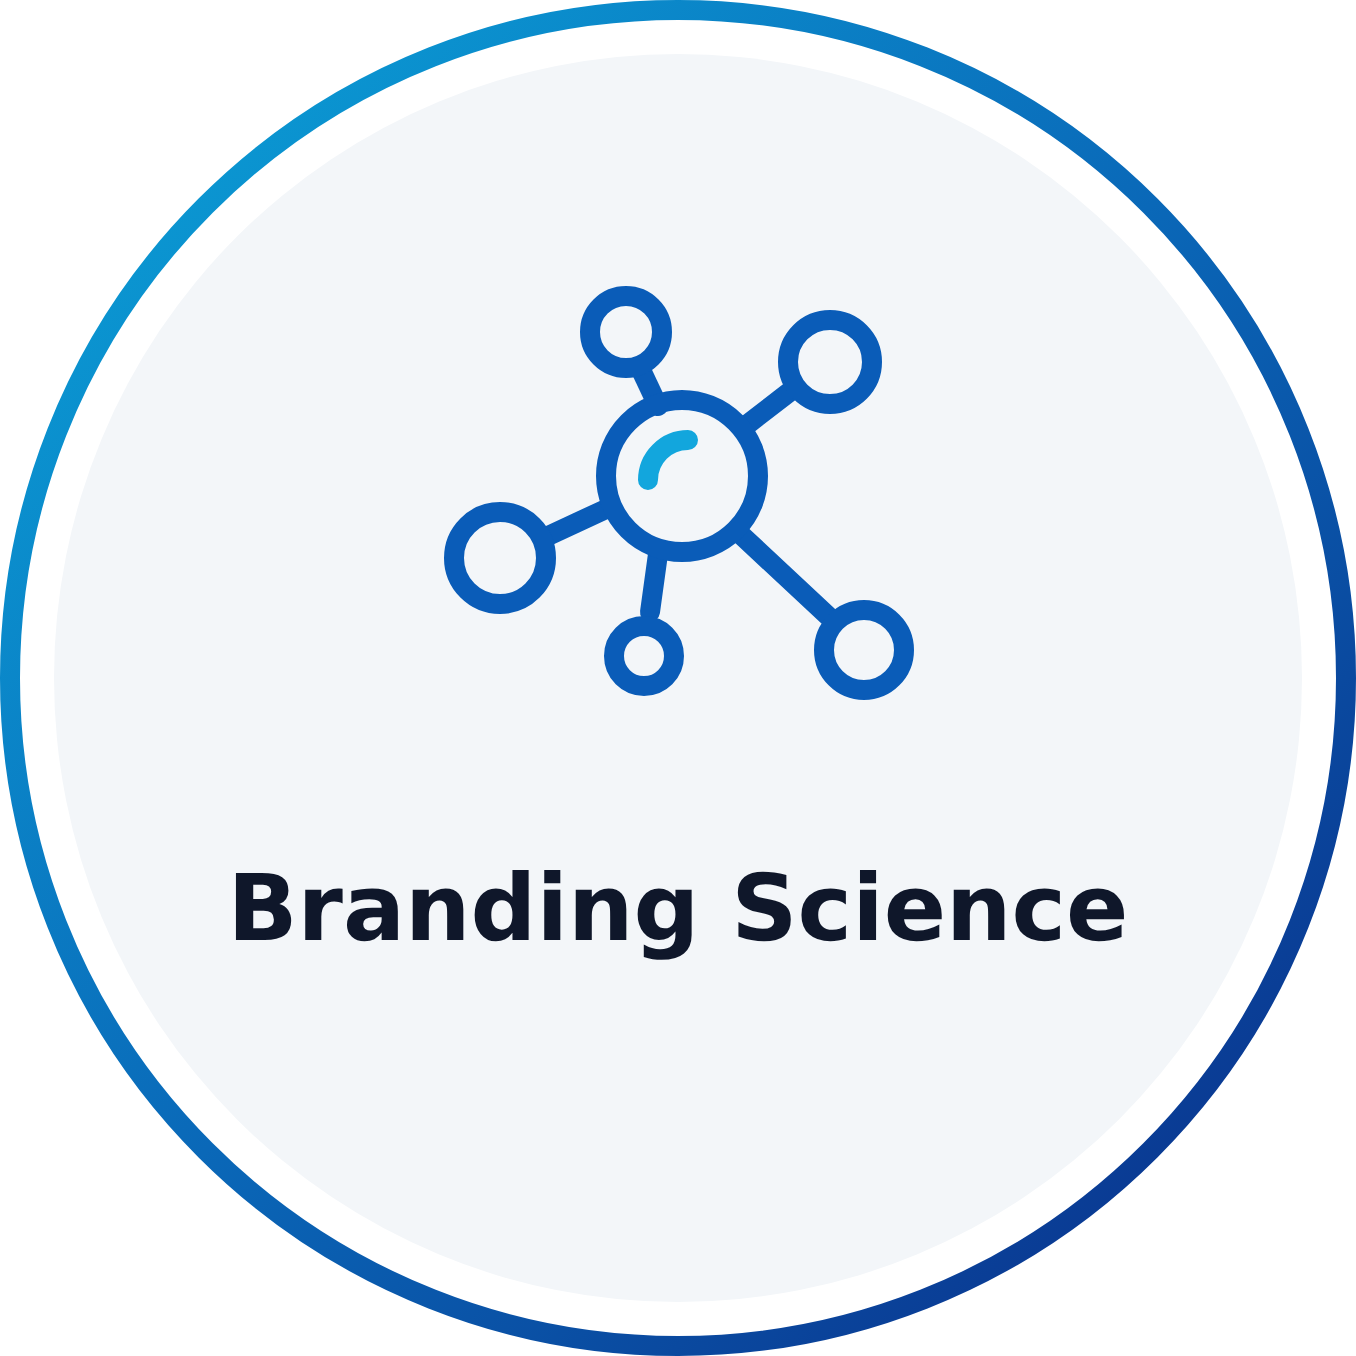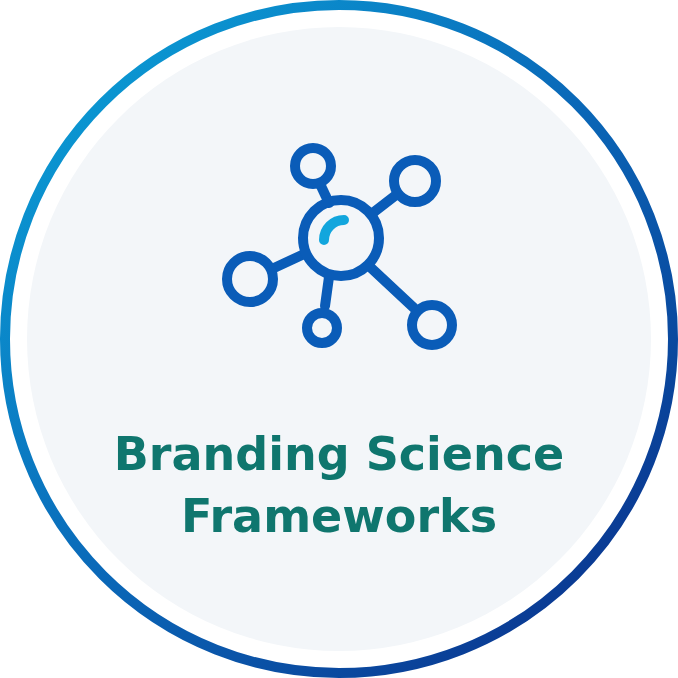--- a/index.html
+++ b/index.html
@@ -2,21 +2,21 @@
 <html><head>
 <meta charset="utf-8">
 <style>
   html, body { margin: 0; padding: 0; background: #ffffff; }
   body { width: 678px; height: 678px; position: relative; overflow: hidden; }
   .badge { position: absolute; left: 0; top: 0; width: 678px; height: 678px; }
   .badge svg { position: absolute; left: 0; top: 0; }
   .title {
     position: absolute; left: 0; width: 678px; text-align: center;
     font-family: "DejaVu Sans", sans-serif; font-weight: bold;
-    color: #0f766e; font-size: 46px; line-height: 60px; letter-spacing: 0px;
+    color: #0f172a; font-size: 46px; line-height: 60px; letter-spacing: 0px;
   }
   .title-line-1 { top: 424px; }
   .title-line-2 { top: 486px; }
 </style>
 </head>
 <body>
 
 <div class="badge">
   <svg width="678" height="678" viewBox="0 0 678 678">
     <defs>
@@ -44,14 +44,13 @@
       <circle cx="313" cy="166" r="18"></circle>
       <circle cx="415" cy="181" r="21"></circle>
       <circle cx="250" cy="279" r="23"></circle>
       <circle cx="322" cy="328" r="15"></circle>
       <circle cx="432" cy="325" r="20"></circle>
     </g>
     <path d="M324 240 A 20 20 0 0 1 344 220" fill="none" stroke="#12a6dd" stroke-width="10" stroke-linecap="round"></path>
   </svg>
 
   <div class="title title-line-1">Branding Science</div>
-  <div class="title title-line-2">Frameworks</div>
 </div>
 
 </body></html>

